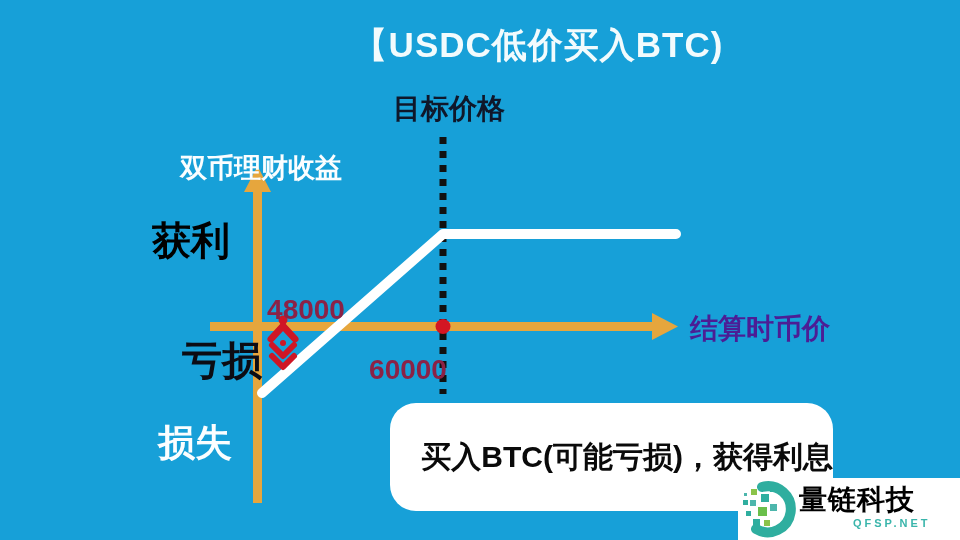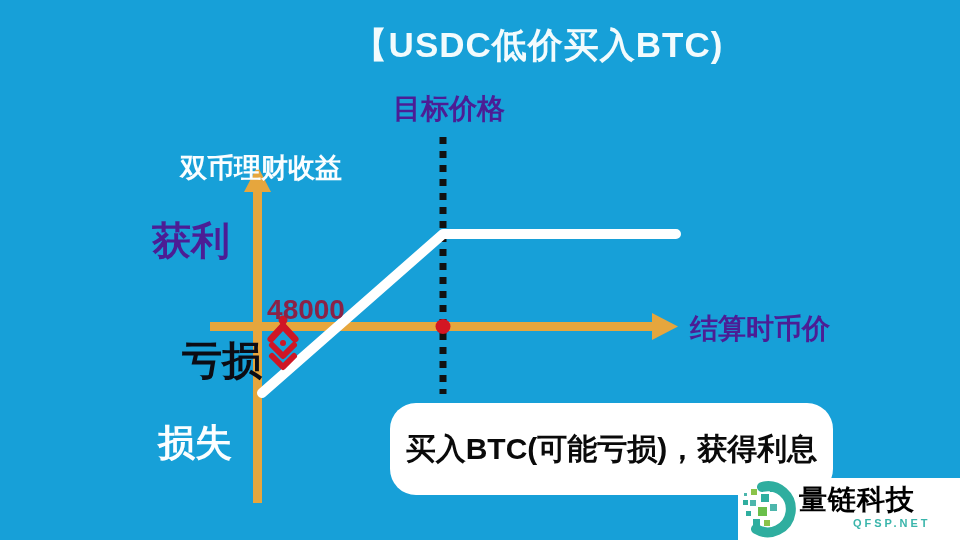--- a/index.html
+++ b/index.html
@@ -8,33 +8,33 @@
     background:#17a0d8;
     font-family:"Liberation Sans","DejaVu Sans",sans-serif;
   }
   .abs{position:absolute;}
   .ctr{transform:translateX(-50%);white-space:nowrap;}
   .title{
     left:492px;top:22px;font-size:35px;font-weight:600;color:#f2fbfd;
     letter-spacing:1px;
     margin-left:46px;
   }
-  .target-label{left:449px;top:90px;font-size:28px;font-weight:700;color:#4c1d95;}
+  .target-label{left:449px;top:90px;font-size:28px;font-weight:700;color:#0f172a;}
   .yaxis-label{left:261px;top:128px;font-size:27px;font-weight:600;color:#fbfeff;margin-top:22px;}
-  .profit-label{left:152px;top:214px;font-size:39px;font-weight:600;color:#4c1d95;}
+  .profit-label{left:152px;top:214px;font-size:39px;font-weight:600;color:#000000;}
   .loss-label{left:182px;top:333px;font-size:40px;font-weight:600;color:#0c0c14;}
   .heavyloss-label{left:158px;top:418px;font-size:37px;font-weight:700;color:#fbfeff;text-align:right;}
   .num{font-size:28px;font-weight:700;color:#8b2246;margin-top:8px;}
   .num-48{left:306px;top:286px;}
   .num-60{left:408px;top:346px;}
   .valueline-label{left:684px;top:219px;font-size:28px;font-weight:600;color:#fbfeff;}
   .xaxis-label{left:690px;top:310px;font-size:28px;font-weight:600;color:#4c1d95;}
   .bubble{
-    left:390px;top:403px;width:443px;height:92px;background:#ffffff;
-    border-radius:26px;display:flex;align-items:center;justify-content:center;
+    left:390px;top:403px;width:443px;height:108px;background:#ffffff;
+    border-radius:26px;display:flex;align-items:center;justify-content:flex-end;
   }
   .bubble-text{font-size:30px;font-weight:600;color:#0a0a0a;white-space:nowrap;}
   .logo-patch{left:738px;top:478px;width:222px;height:62px;background:#ffffff;}
   .logo-name{left:799px;top:481px;font-size:28px;font-weight:700;color:#000000;letter-spacing:1px;}
   .logo-site{left:853px;top:517px;font-size:11px;font-weight:600;color:#3ab5ab;letter-spacing:3px;}
   svg{display:block;}
 </style>
 </head>
 <body>
 
@@ -67,20 +67,21 @@
     </g>
   </svg>
 
   <div class="abs ctr title">【USDC低价买入BTC)</div>
   <div class="abs ctr target-label">目标价格</div>
   <div class="abs ctr yaxis-label">双币理财收益</div>
   <div class="abs profit-label">获利</div>
   <div class="abs loss-label">亏损</div>
   <div class="abs heavyloss-label">损失</div>
   <div class="abs ctr num num-48">48000</div>
+  <div class="abs ctr num num-60">60000</div>
   <div class="abs xaxis-label">结算时币价</div>
 
   <div class="abs bubble">
     <span class="bubble-text">买入BTC(可能亏损)，获得利息</span>
   </div>
 
   <div class="abs logo-patch"></div>
   <svg class="abs" style="left:740px;top:480px" width="58" height="58" viewBox="0 0 58 58">
     <path d="M 22 7 A 23 23 0 1 1 16 49" fill="none" stroke="#2fae9f" stroke-width="10" stroke-linecap="round"></path>
     <rect x="3" y="20" width="5" height="5" fill="#2fae9f"></rect>

